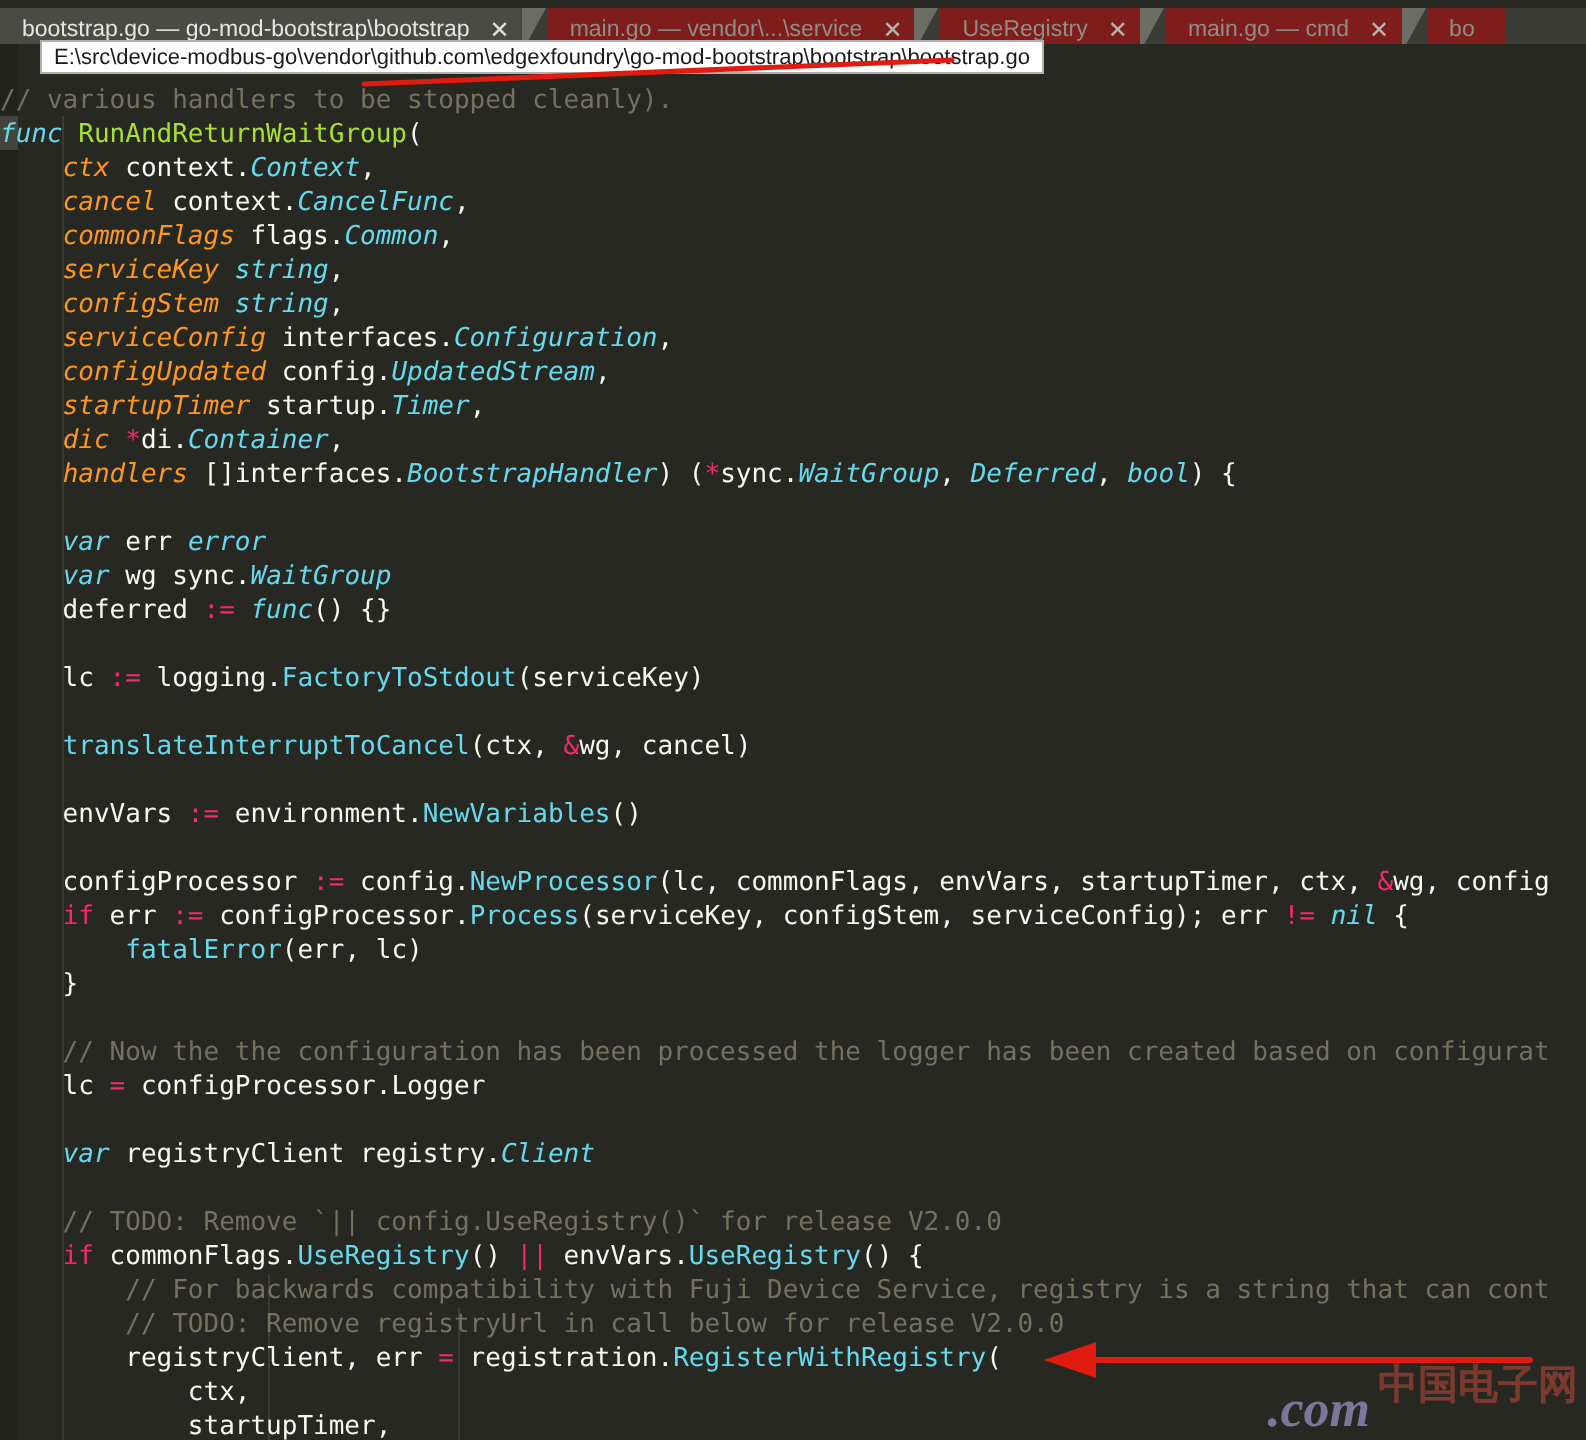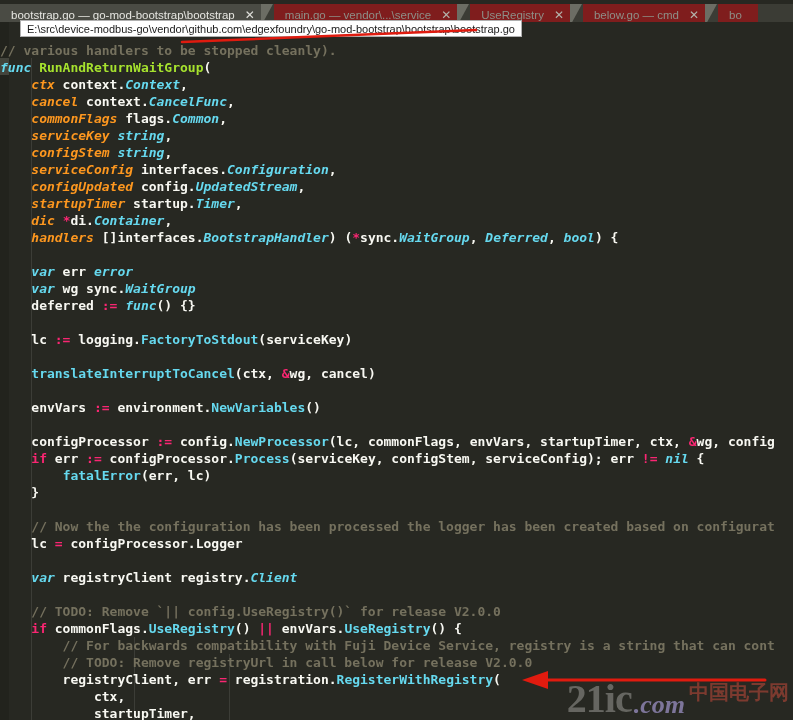--- a/index.html
+++ b/index.html
@@ -97,21 +97,21 @@
     position: absolute;
     top: 0; left: 0;
     width: 793px;
     padding-top: 20px;
     font-family: "DejaVu Sans Mono", monospace;
     font-size: 13px;
     line-height: 17px;
     white-space: pre;
     color: #f8f8f2;
   }
-  .line { height: 17px; white-space: pre; font-weight: bold; }
+  .line { height: 17px; white-space: pre; }
 
   
   .kw   { color: #66d9ef; font-style: italic; }  
   .kw2  { color: #f92672; }                      
   .fn   { color: #a6e22e; }                      
   .param{ color: #fd971f; font-style: italic; }  
   .type { color: #66d9ef; font-style: italic; }  
   .call { color: #66d9ef; }                      
   .op   { color: #f92672; }                      
   .cmt  { color: #75715e; }                      
@@ -189,21 +189,21 @@
       <span class="tab-label">main.go — vendor\...\service</span>
       <span class="tab-close">✕</span>
     </div>
     <div class="tab-sep"></div>
     <div class="tab">
       <span class="tab-label">UseRegistry</span>
       <span class="tab-close">✕</span>
     </div>
     <div class="tab-sep"></div>
     <div class="tab">
-      <span class="tab-label">below.go — cmd</span>
+      <span class="tab-label">main.go — cmd</span>
       <span class="tab-close">✕</span>
     </div>
     <div class="tab-sep"></div>
     <div class="tab">
       <span class="tab-label">bo</span>
     </div>
   </div>
 
   <div class="editor">
     <div class="gutter"></div>
@@ -220,18 +220,17 @@
   <svg class="annot" id="annot-line-1" width="300" height="18">
     <line x1="2" y1="14" x2="296" y2="2" stroke="#e01b0f" stroke-width="2.6" stroke-linecap="round"></line>
   </svg>
 
   <svg class="annot" id="annot-arrow-2" width="250" height="28">
     <line x1="245" y1="12" x2="26" y2="12" stroke="#e01b0f" stroke-width="3" stroke-linecap="round"></line>
     <polygon points="2,12 28,3 28,21" fill="#e01b0f"></polygon>
   </svg>
 
   <div class="watermark">
-    <span class="wm-main">21ic</span>
     <span class="wm-dotcom">.com</span>
     <span class="wm-cn">中国电子网</span>
   </div>
 
 </div>
 
 </body></html>

